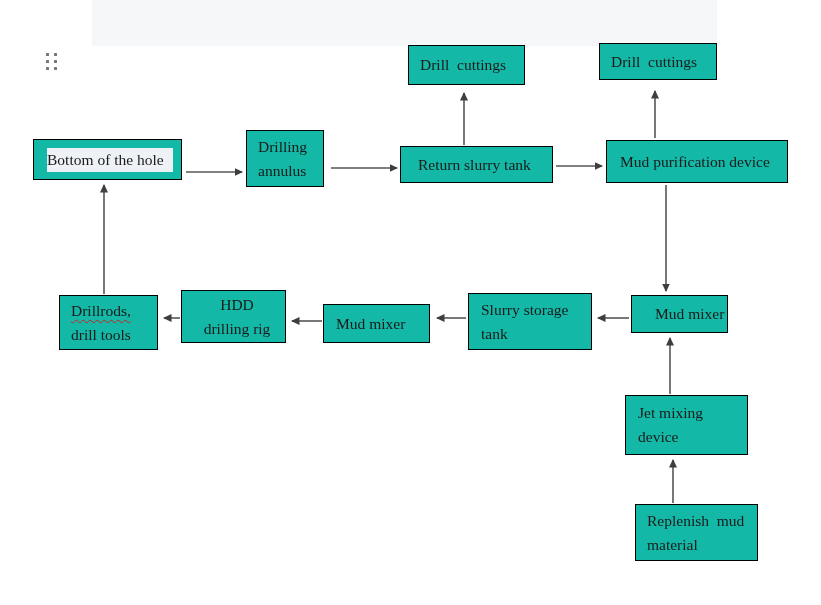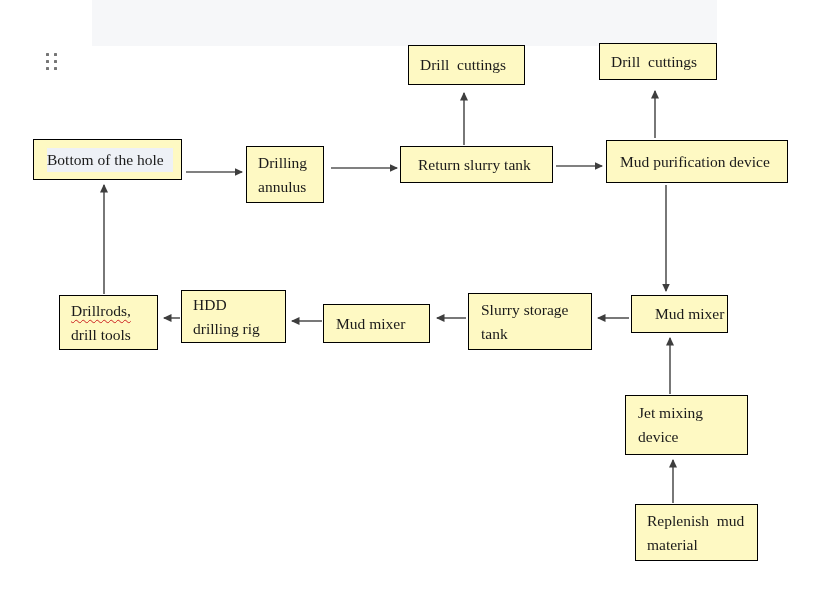--- a/index.html
+++ b/index.html
@@ -14,35 +14,35 @@
     background:#f6f7f9;
   }
   .drag-handle{
     position:absolute;left:46px;top:53px;
     display:grid;grid-template-columns:3px 3px;
     column-gap:5px;row-gap:4px;cursor:grab;
   }
   .drag-handle .dot{width:3px;height:3px;background:#767676;border-radius:0.5px;}
   .node{
     position:absolute;box-sizing:border-box;
-    border:1.5px solid #000;background:#fef9c3;
+    border:1.5px solid #000;background:#14b8a6;
     display:flex;flex-direction:column;justify-content:center;
     font-size:15.5px;line-height:24px;
     padding-left:11px;padding-right:4px;
   }
   .node .ln{white-space:pre;}
   
   .n-bottom-hole       {left:33px;  top:139px; width:149px; height:41px; padding-left:13px;}
-  .n-drilling-annulus  {left:246px; top:146px; width:78px;  height:57px;}
+  .n-drilling-annulus  {left:246px; top:130px; width:78px;  height:57px;}
   .n-return-slurry     {left:400px; top:146px; width:153px; height:37px; padding-left:17px;}
   .n-mud-purification  {left:606px; top:140px; width:182px; height:43px; padding-left:13px;}
   .n-drill-cuttings-l  {left:408px; top:45px;  width:117px; height:40px;}
   .n-drill-cuttings-r  {left:599px; top:43px;  width:118px; height:37px;}
   .n-drillrods         {left:59px;  top:295px; width:99px;  height:55px;}
-  .n-hdd-rig           {left:181px; top:290px; width:105px; height:53px;}
+  .n-hdd-rig           {left:181px; top:290px; width:105px; height:53px;text-align:center;}
   .n-mud-pump          {left:323px; top:304px; width:107px; height:39px; padding-left:12px;}
   .n-slurry-storage    {left:468px; top:293px; width:124px; height:57px; padding-left:12px;}
   .n-mud-mixer         {left:631px; top:295px; width:97px;  height:38px; padding-left:23px;}
   .n-jet-mixing        {left:625px; top:395px; width:123px; height:60px; padding-left:12px;}
   .n-replenish         {left:623px; top:504px; width:123px; height:57px;margin-left:12px;}
   
   .hl{background:#eef1f6; padding-right:9px; align-self:flex-start;}
   .sp{
     text-decoration-line:underline;
     text-decoration-style:wavy;

